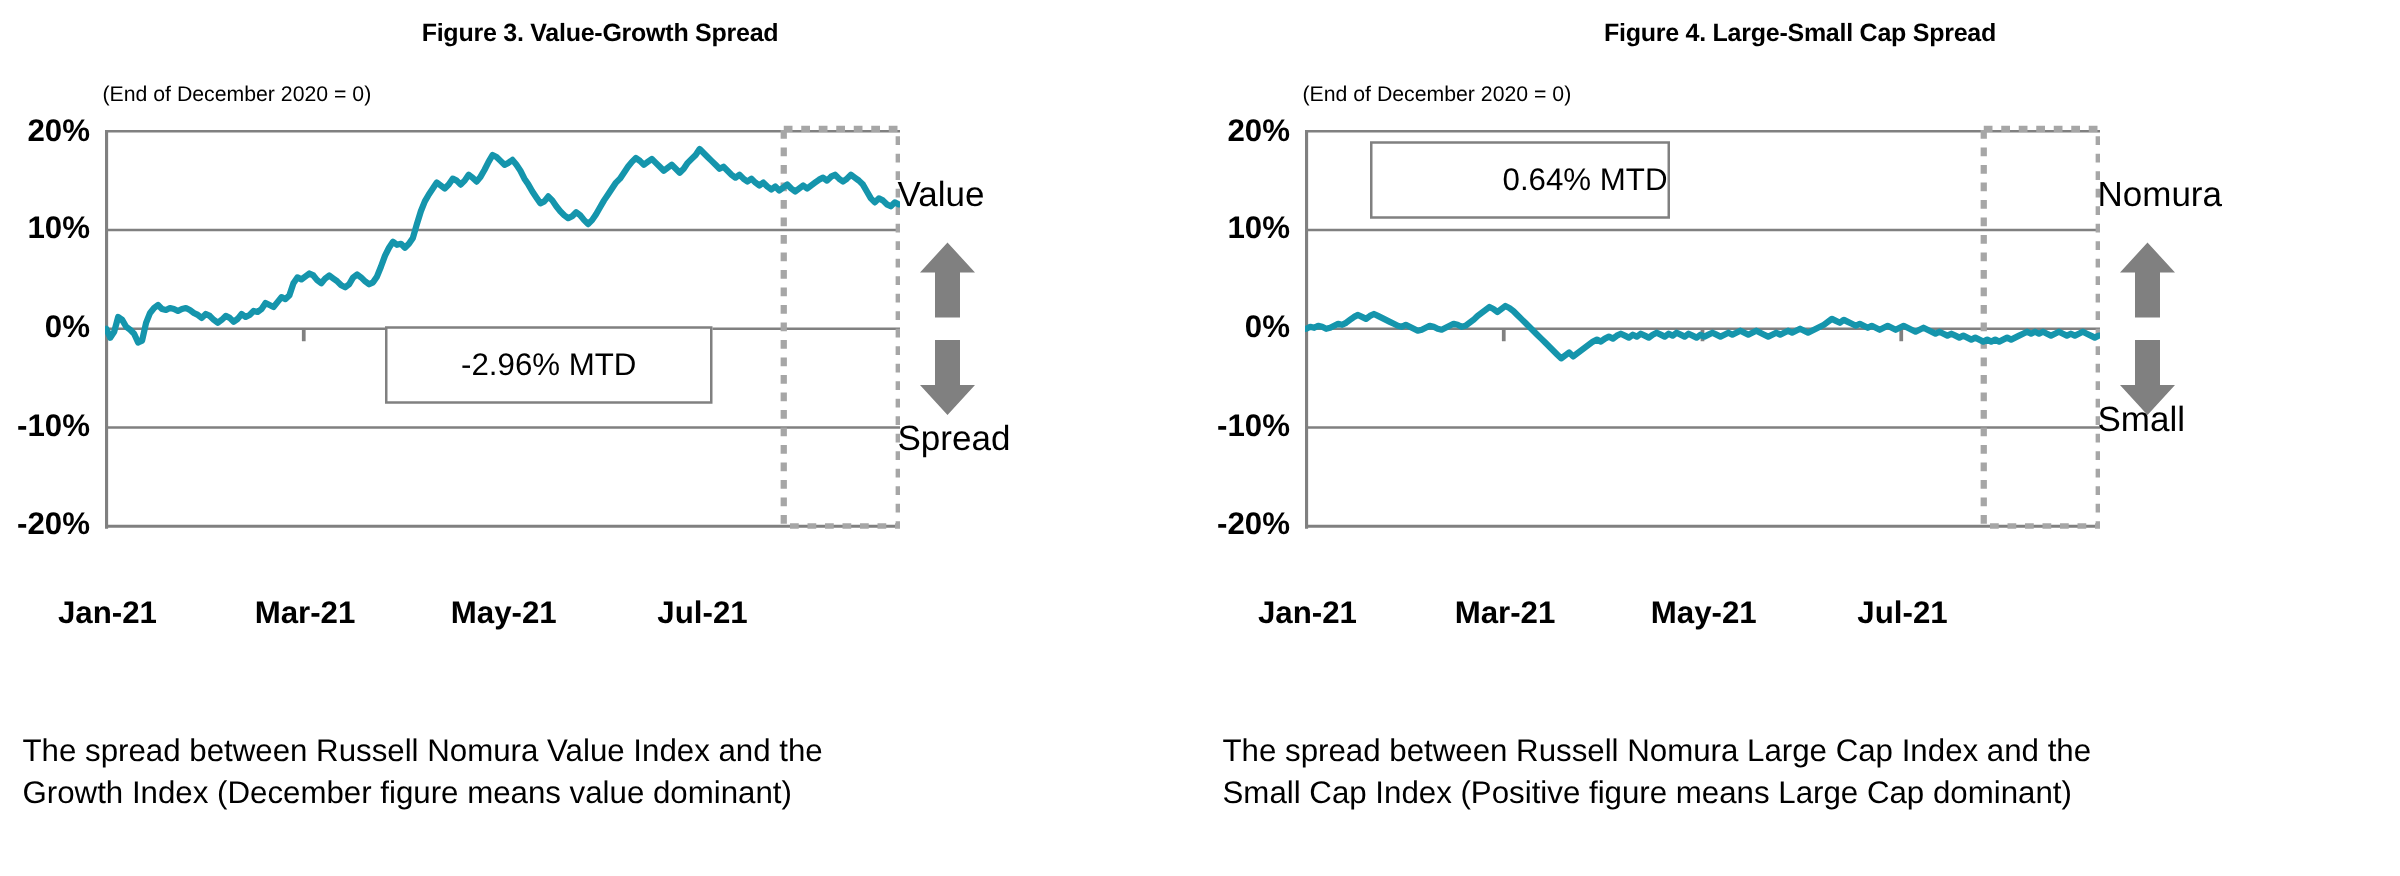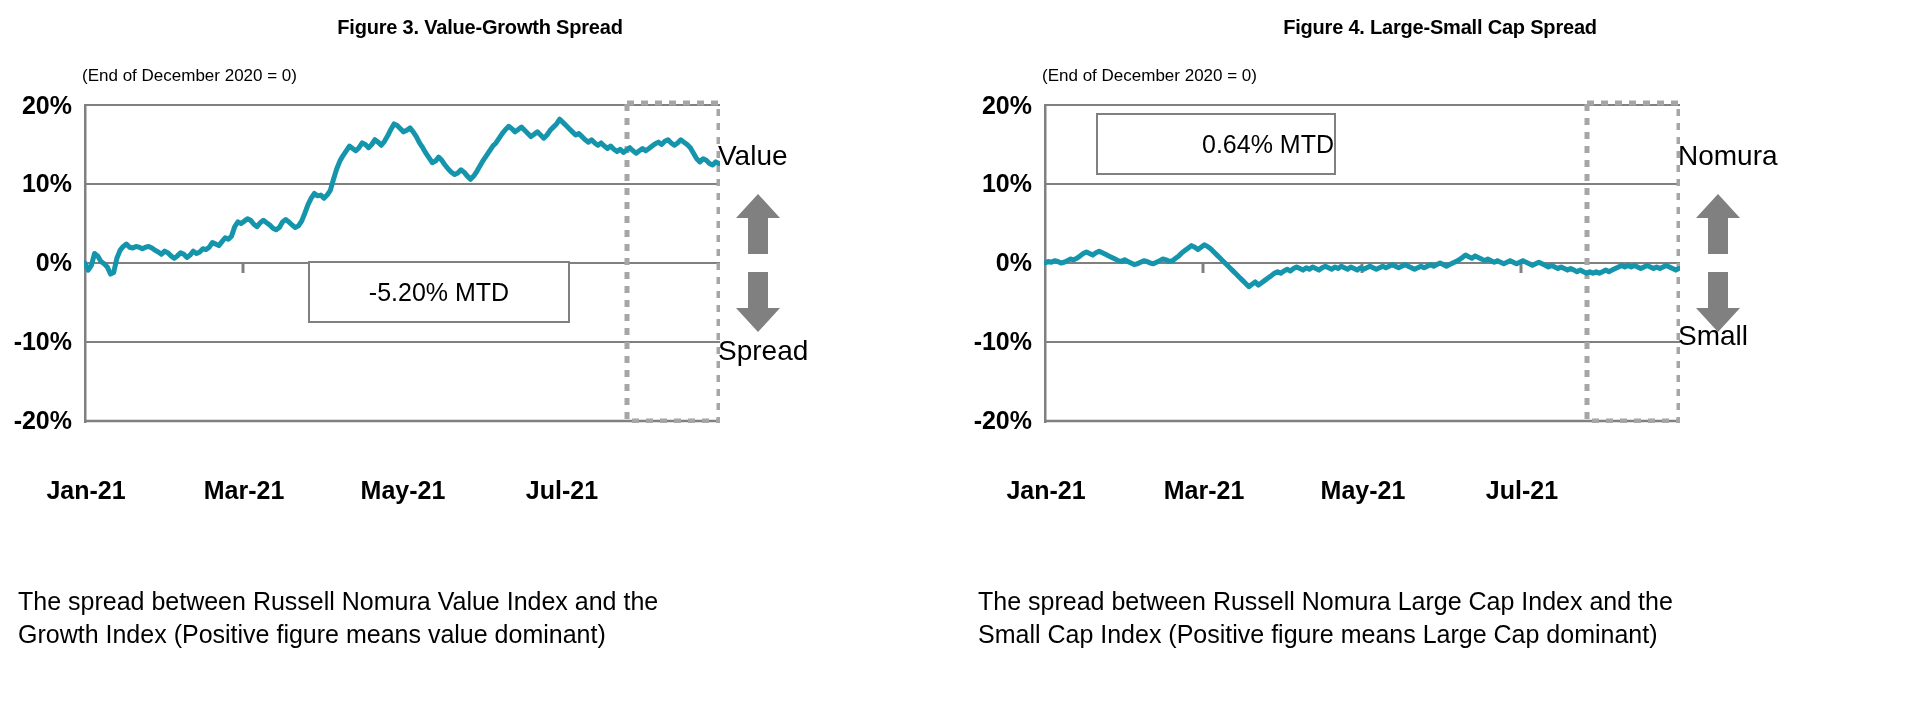--- a/index.html
+++ b/index.html
@@ -122,21 +122,21 @@
           <line x1="159" y1="168" x2="159" y2="178" stroke="#808080" stroke-width="3"></line>
           <line x1="318" y1="168" x2="318" y2="178" stroke="#808080" stroke-width="3"></line>
           <line x1="477" y1="168" x2="477" y2="178" stroke="#808080" stroke-width="3"></line>
 
           <rect x="543" y="8" width="92" height="318" fill="none" stroke="#a6a6a6" stroke-width="5" stroke-dasharray="7,7"></rect>
 
           <polyline id="series-0" fill="none" stroke="#1595ac" stroke-width="5" stroke-linejoin="round" stroke-linecap="round" points="1.00,168.00 4.19,175.11 7.37,170.37 10.56,158.52 13.74,160.89 16.93,166.42 20.12,168.79 23.30,171.95 26.49,179.06 29.67,177.48 32.86,163.26 36.05,155.36 39.23,151.41 42.42,149.04 45.60,152.20 48.79,152.99 51.97,151.41 55.16,152.20 58.35,153.78 61.53,152.20 64.72,151.41 67.90,152.99 71.09,155.36 74.28,156.94 77.46,159.31 80.65,156.15 83.83,157.73 87.02,160.89 90.21,163.26 93.39,160.89 96.58,157.73 99.76,159.31 102.95,162.47 106.14,160.10 109.32,156.15 112.51,158.52 115.69,156.94 118.88,153.78 122.07,154.57 125.25,152.20 128.44,147.46 131.62,149.04 134.81,150.62 137.99,146.67 141.18,142.72 144.37,144.30 147.55,141.14 150.74,131.66 153.92,126.92 157.11,128.50 160.30,126.13 163.48,123.76 166.67,125.34 169.85,129.29 173.04,131.66 176.23,127.71 179.41,125.34 182.60,127.71 185.78,130.08 188.97,133.24 192.16,134.82 195.34,132.45 198.53,126.92 201.71,124.55 204.90,126.92 208.09,130.08 211.27,132.45 214.46,130.87 217.64,126.13 220.83,118.23 224.02,109.54 227.20,103.22 230.39,98.48 233.57,100.85 236.76,100.06 239.94,103.22 243.13,100.06 246.32,95.32 249.50,84.26 252.69,73.99 255.87,66.09 259.06,60.56 262.25,55.82 265.43,51.08 268.62,53.45 271.80,55.82 274.99,52.66 278.18,47.92 281.36,49.50 284.55,52.66 287.73,49.50 290.92,44.76 294.11,47.13 297.29,50.29 300.48,46.34 303.66,40.81 306.85,34.49 310.04,28.96 313.22,30.54 316.41,33.70 319.59,36.86 322.78,35.28 325.96,32.91 329.15,36.86 332.34,41.60 335.52,47.92 338.71,52.66 341.89,58.19 345.08,62.93 348.27,67.67 351.45,66.09 354.64,62.14 357.82,65.30 361.01,70.04 364.20,73.99 367.38,77.15 370.57,79.52 373.75,77.94 376.94,74.78 380.13,77.15 383.31,81.10 386.50,84.26 389.68,81.10 392.87,76.36 396.06,70.83 399.24,65.30 402.43,60.56 405.61,55.82 408.80,51.08 411.98,47.92 415.17,43.18 418.36,38.44 421.54,34.49 424.73,31.33 427.91,33.70 431.10,36.86 434.29,34.49 437.47,32.12 440.66,35.28 443.84,38.44 447.03,41.60 450.22,39.23 453.40,36.86 456.59,40.02 459.77,43.18 462.96,40.02 466.15,35.28 469.33,32.12 472.52,28.96 475.70,24.22 478.89,27.38 482.08,30.54 485.26,33.70 488.45,36.86 491.63,40.02 494.82,38.44 498.01,41.60 501.19,44.76 504.38,47.13 507.56,44.76 510.75,47.92 513.93,50.29 517.12,47.92 520.31,51.08 523.49,53.45 526.68,51.08 529.86,54.24 533.05,56.61 536.24,54.24 539.42,57.40 542.61,55.03 545.79,52.66 548.98,55.82 552.17,58.19 555.35,55.82 558.54,53.45 561.72,55.82 564.91,53.45 568.10,51.08 571.28,48.71 574.47,47.13 577.65,49.50 580.84,46.34 584.03,44.76 587.21,47.92 590.40,50.29 593.58,47.92 596.77,44.76 599.95,47.13 603.14,49.50 606.33,52.66 609.51,58.19 612.70,63.72 615.88,66.88 619.07,63.72 622.26,65.30 625.44,68.46 628.63,70.04 631.81,66.88 635.00,68.46"></polyline>
         </svg>
 
         <div class="mtd-box" style="left:224px; top:166px; width:258px; height:58px;">
-          <span>-5.20% MTD</span>
+          <span>-2.96% MTD</span>
         </div>
       </div>
 
       <div class="xlabels">
         <div class="xlabel" style="left:2px">Jan-21</div>
         <div class="xlabel" style="left:160px">Mar-21</div>
         <div class="xlabel" style="left:319px">May-21</div>
         <div class="xlabel" style="left:478px">Jul-21</div>
       </div>
     </div>
@@ -147,21 +147,21 @@
         <polygon points="23,2 45,26 33,26 33,62 13,62 13,26 1,26" fill="#808080"></polygon>
       </svg>
       <svg class="arrow-down" style="left:17px; top:140px;" viewBox="0 0 46 64">
         <polygon points="23,62 45,38 33,38 33,2 13,2 13,38 1,38" fill="#808080"></polygon>
       </svg>
       <div class="side-bot-label" style="top:205px">Spread</div>
     </div>
 
     <div class="caption">
       <span class="caption-line">The spread between Russell Nomura Value Index and the</span>
-      <span class="caption-line">Growth Index (Positive figure means value dominant)</span>
+      <span class="caption-line">Growth Index (December figure means value dominant)</span>
     </div>
   </div>
 
   <div class="panel panel-right">
 
     <div class="fig-title">Figure 4. Large-Small Cap Spread</div>
 
     <div class="fig-note">(End of December 2020 = 0)</div>
 
     <div class="plot-wrap">

